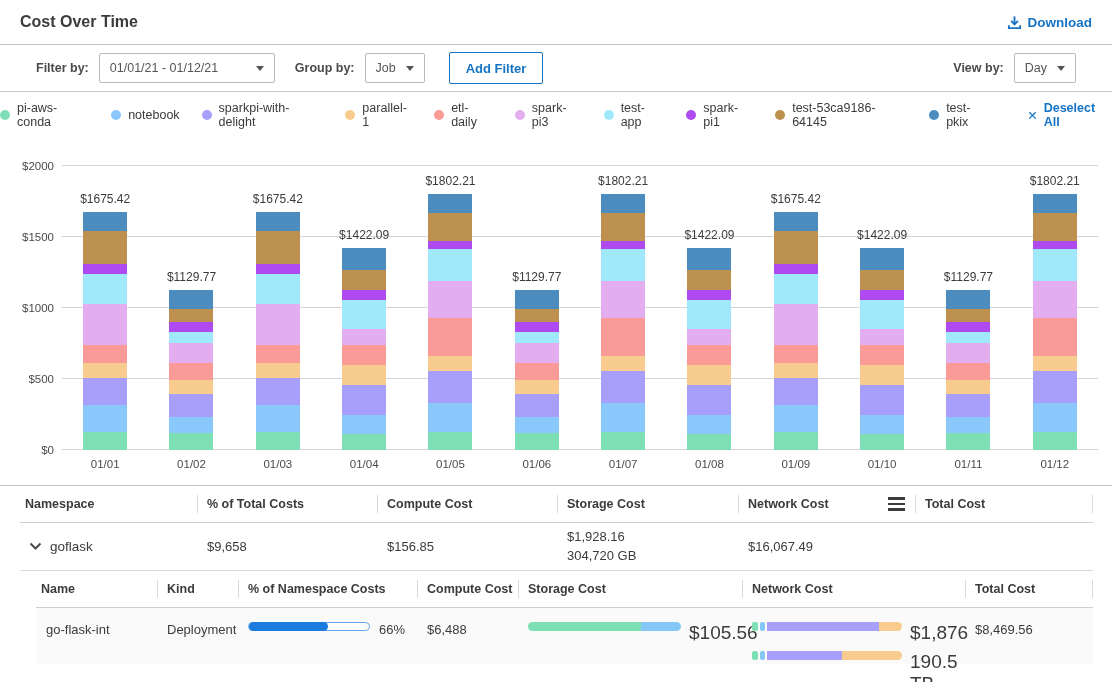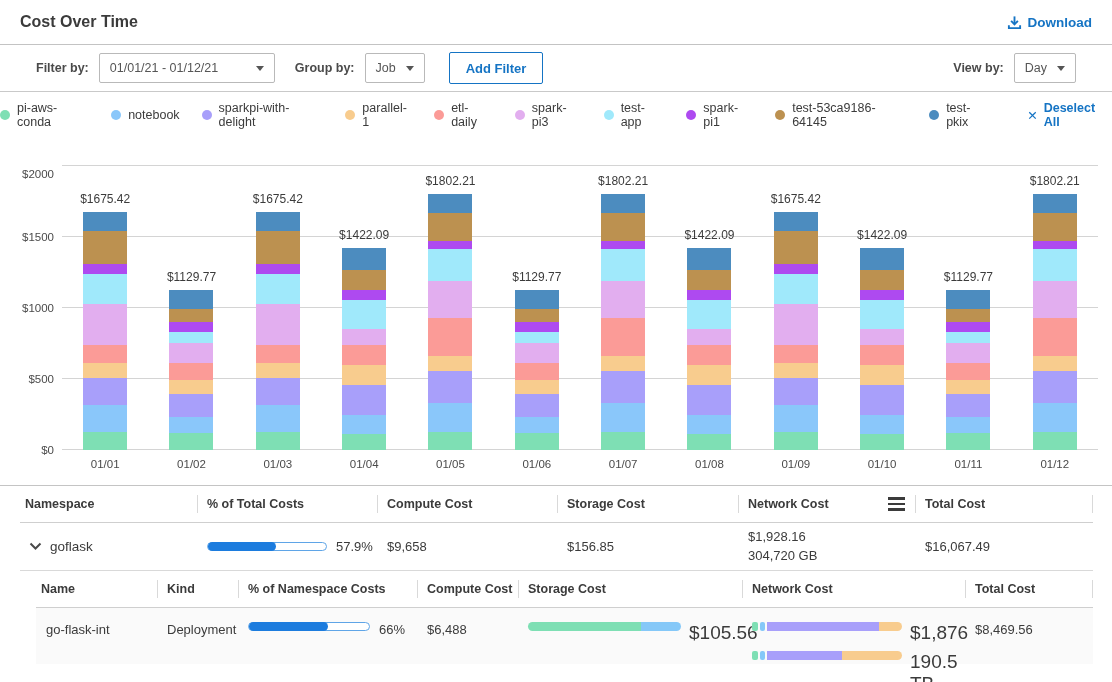--- a/index.html
+++ b/index.html
@@ -178,21 +178,21 @@
   <div class="plot" id="plot">
       <div class="gridline" style="bottom: 0px;"></div>
       <div class="y-tick" style="bottom: 0px;">$0</div>
       <div class="gridline" style="bottom: 71px;"></div>
       <div class="y-tick" style="bottom: 71px;">$500</div>
       <div class="gridline" style="bottom: 142px;"></div>
       <div class="y-tick" style="bottom: 142px;">$1000</div>
       <div class="gridline" style="bottom: 213px;"></div>
       <div class="y-tick" style="bottom: 213px;">$1500</div>
       <div class="gridline" style="bottom: 284px;"></div>
-      <div class="y-tick" style="bottom: 276px;">$2000</div>
+      <div class="y-tick" style="bottom: 284px;">$2000</div>
       <div class="bars">
         <div class="bar-group">
           <div class="bar">
             <div class="seg" style="height: 18.46px; background: rgb(126, 223, 180);"></div>
             <div class="seg" style="height: 26.98px; background: rgb(138, 199, 250);"></div>
             <div class="seg" style="height: 26.98px; background: rgb(168, 159, 250);"></div>
             <div class="seg" style="height: 14.91px; background: rgb(248, 204, 142);"></div>
             <div class="seg" style="height: 17.75px; background: rgb(251, 155, 151);"></div>
             <div class="seg" style="height: 40.47px; background: rgb(226, 174, 239);"></div>
             <div class="seg" style="height: 30.53px; background: rgb(160, 233, 251);"></div>
@@ -405,26 +405,20 @@
 
   <div class="grid-main row-main">
     <div class="td">
       <span class="chev">
         <svg width="13" height="9" viewBox="0 0 13 9">
             <path d="M1.5 1.5l5 5 5-5" stroke="#4a4a4a" stroke-width="2" fill="none"></path>
           </svg>
       </span>
       <span>goflask</span>
     </div>
-    <div class="td">
-      <span class="progress">
-          <i id="pb-main" style="width: 57.9%;"></i>
-        </span>
-      <span class="pct">57.9%</span>
-    </div>
     <div class="td">$9,658</div>
     <div class="td">$156.85</div>
     <div class="td two-line">
       <span>$1,928.16</span>
       <span>304,720 GB</span>
     </div>
     <div class="td">$16,067.49</div>
   </div>
 
   <div class="grid-sub hdr-row">

